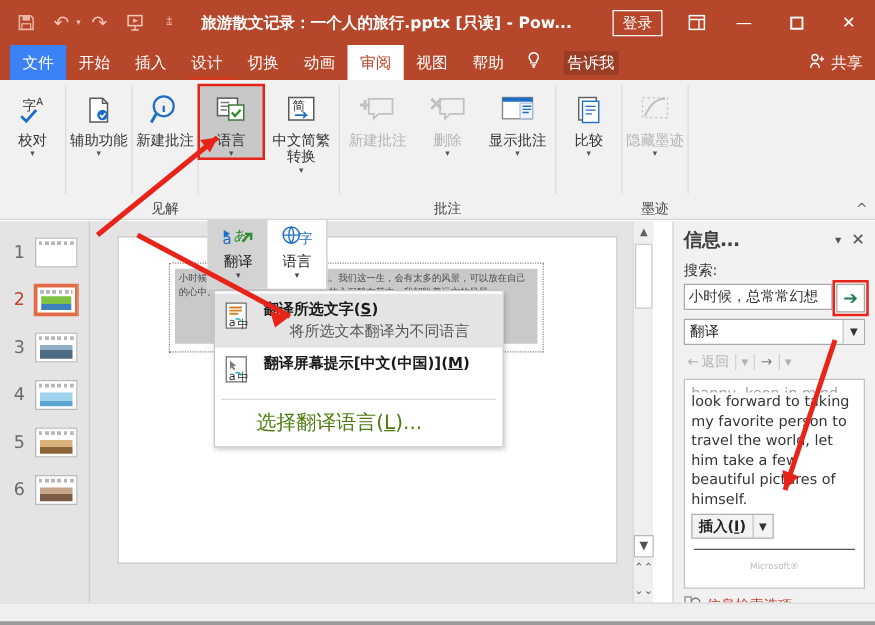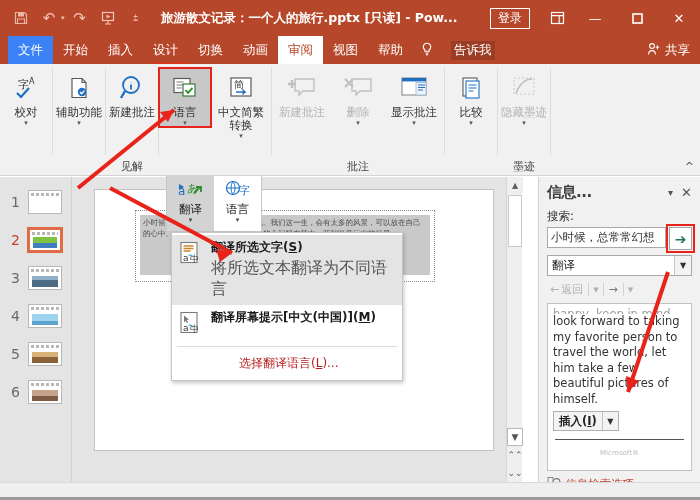--- a/index.html
+++ b/index.html
@@ -212,24 +212,24 @@
   .menu {
     position: absolute; left: 171px; top: 232px; width: 232px; background: #ffffff;
     border: 1px solid #c6c6c6; box-shadow: 1px 2px 4px rgba(0,0,0,0.22); z-index: 32;
     padding: 2px 0;
   }
   .menu-item { display: flex; gap: 7px; padding: 5px 6px; align-items: flex-start; }
   .menu-item.hl { background: #e4e4e4; }
   .mi-ico { width: 26px; height: 28px; flex: none; display:flex; align-items:center; justify-content:center; }
   .mi-text { flex: 1; }
   .mi-title { font-size: 12px; color: #1a1a1a; font-weight: bold; line-height: 1.3; }
-  .mi-desc { font-size: 16px; color: #555; line-height: 1.35; margin-top: 1px; }
+  .mi-desc { font-size: 12px; color: #555; line-height: 1.35; margin-top: 1px; text-align: center; }
   .menu-sep { height: 1px; background: #dcdcdc; margin: 3px 5px; }
   .menu-item.plain { padding: 5px 6px 6px 33px; }
-  .mi-plain { font-size: 12px; color: #b91c1c; margin-left: 34px; }
+  .mi-plain { font-size: 16px; color: #4d7c0f; }
   u { text-decoration: underline; }
 
   
   .anno { position: absolute; left: 0; top: 0; width: 700px; height: 500px; pointer-events: none; z-index: 60; }
 
   
   .statusbar {
     position: absolute; left: 0; top: 482px; width: 700px; height: 18px; background: #efefef;
     border-top: 1px solid #d9d9d9;
   }

